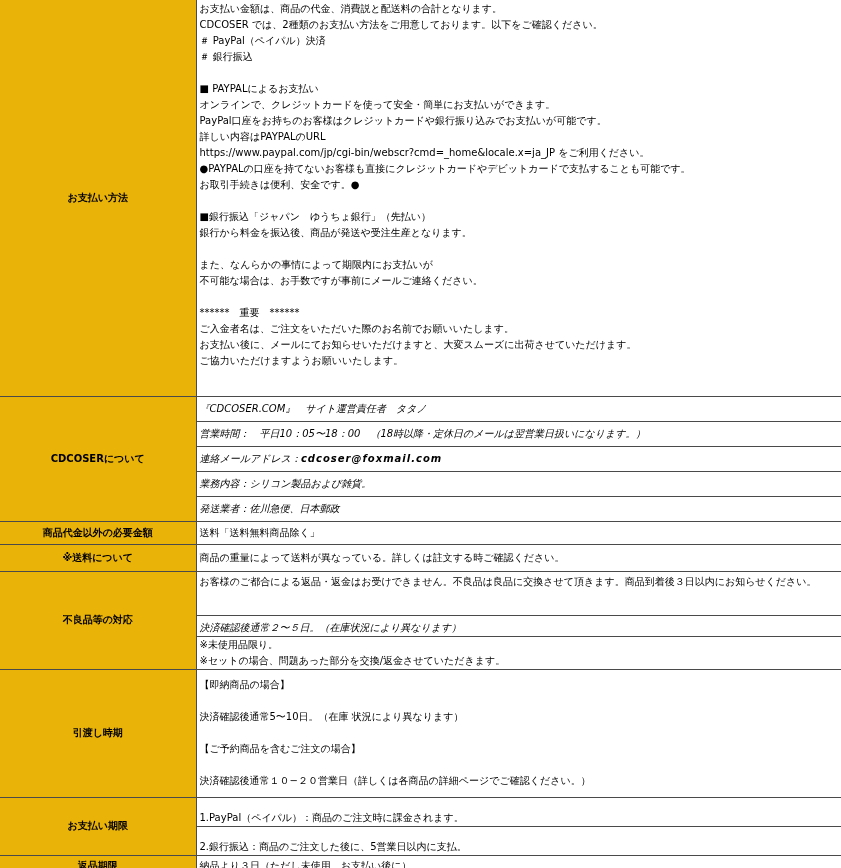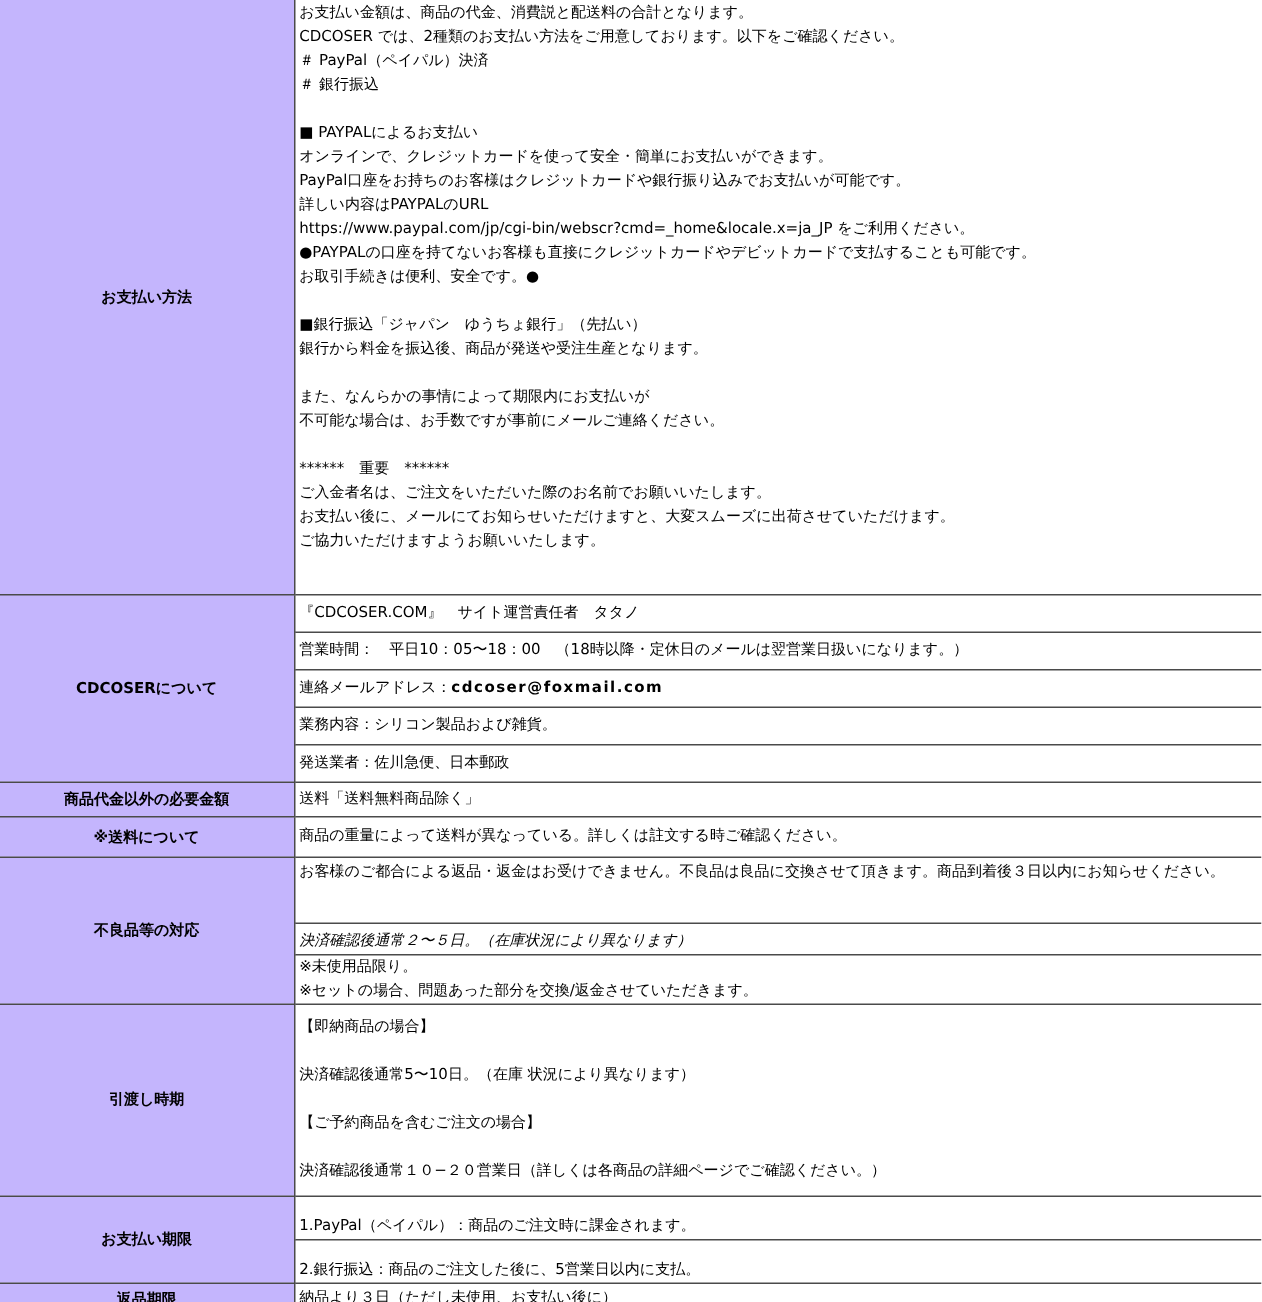--- a/index.html
+++ b/index.html
@@ -20,32 +20,32 @@
   td {
     border-bottom: 1px solid #4a4a4a;
     vertical-align: middle;
     font-size: 10px;
     padding: 1px 3px;
   }
   td.label {
     border-right: 1px solid #4a4a4a;
     font-weight: bold;
     text-align: center;
-    background: #c4b5fd;
+    background: #eab308;
   }
   td.content {
     white-space: pre-wrap;
     line-height: 16px;
     word-break: break-all;
   }
   td.top { vertical-align: top; }
   .bold { font-weight: bold; letter-spacing: 1px; }
   
   .h396 { height: 396px; }
-  .h25  { height: 25px; line-height: 15px; }
+  .h25  { height: 25px; line-height: 15px; font-style: italic; }
   .h23  { height: 23px; }
   .h27  { height: 27px; }
   .h44  { height: 44px; line-height: 15px; padding-top: 2px; vertical-align: top; }
   .h13  { height: 13px; line-height: 13px; padding-top: 4px; padding-bottom: 0; font-style: italic; }
   .h26  { height: 26px; line-height: 13px; padding-top: 0; padding-bottom: 0; margin-left: 32px; }
   .h128 { height: 128px; }
   .h14  { height: 14px; line-height: 14px; padding-top: 12px; padding-bottom: 0; }
   .h21  { height: 21px; line-height: 15px; }
   .footer-bar {
     width: 841px;

